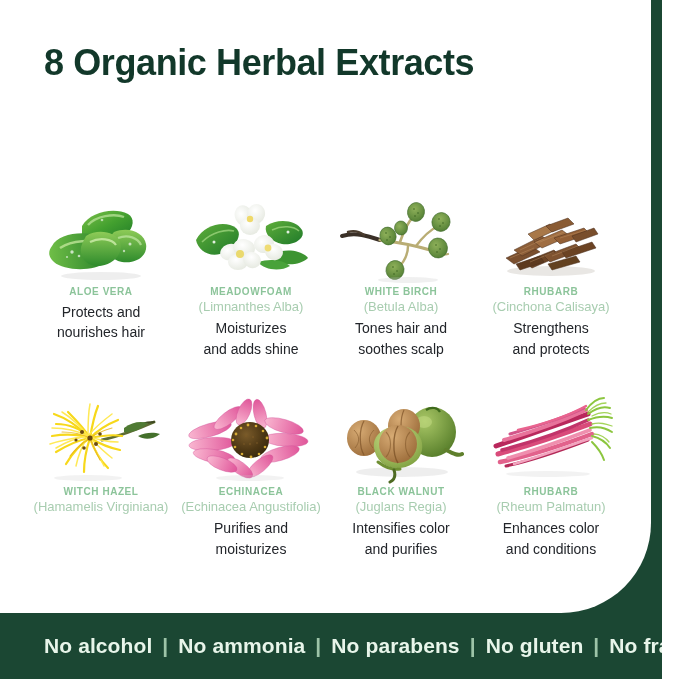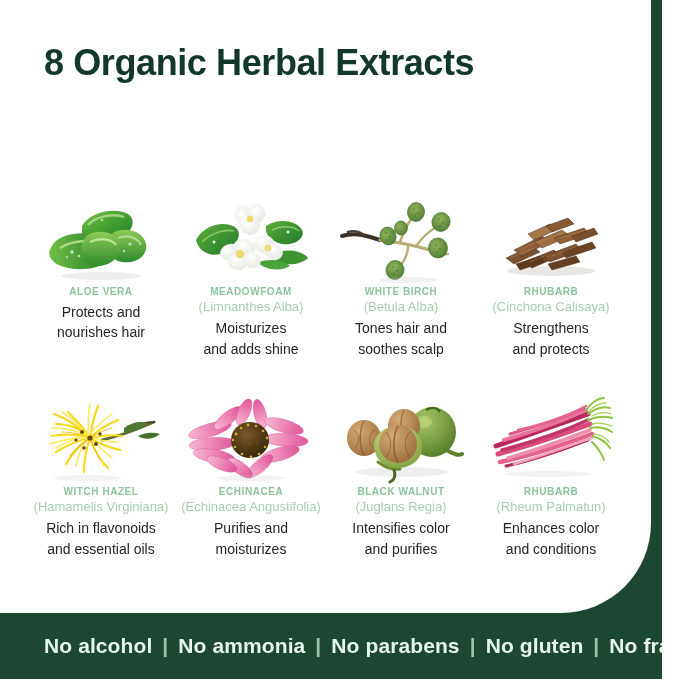--- a/index.html
+++ b/index.html
@@ -375,22 +375,20 @@
             <circle cx="58" cy="52" r="2"></circle>
               <circle cx="46" cy="56" r="1.8"></circle>
             <circle cx="62" cy="42" r="1.8"></circle>
               <circle cx="38" cy="48" r="1.6"></circle>
           </g>
           <ellipse cx="50" cy="86" rx="34" ry="3" fill="#cccccc" opacity="0.25"></ellipse>
         </svg>
       </div>
       <div class="plant-name">WITCH HAZEL</div>
       <div class="plant-latin">(Hamamelis Virginiana)</div>
-      <div class="plant-desc">Rich in flavonoids
-and essential oils</div>
     </div>
 
     <div class="cell">
       <div class="art">
         <svg viewBox="0 0 126 92" xmlns="http://www.w3.org/2000/svg">
           <defs>
             <linearGradient id="ech-pet" x1="0" y1="0" x2="1" y2="0">
               <stop offset="0" stop-color="#f9b6d0"></stop>
                 <stop offset="1" stop-color="#e0569a"></stop>
             </linearGradient>

